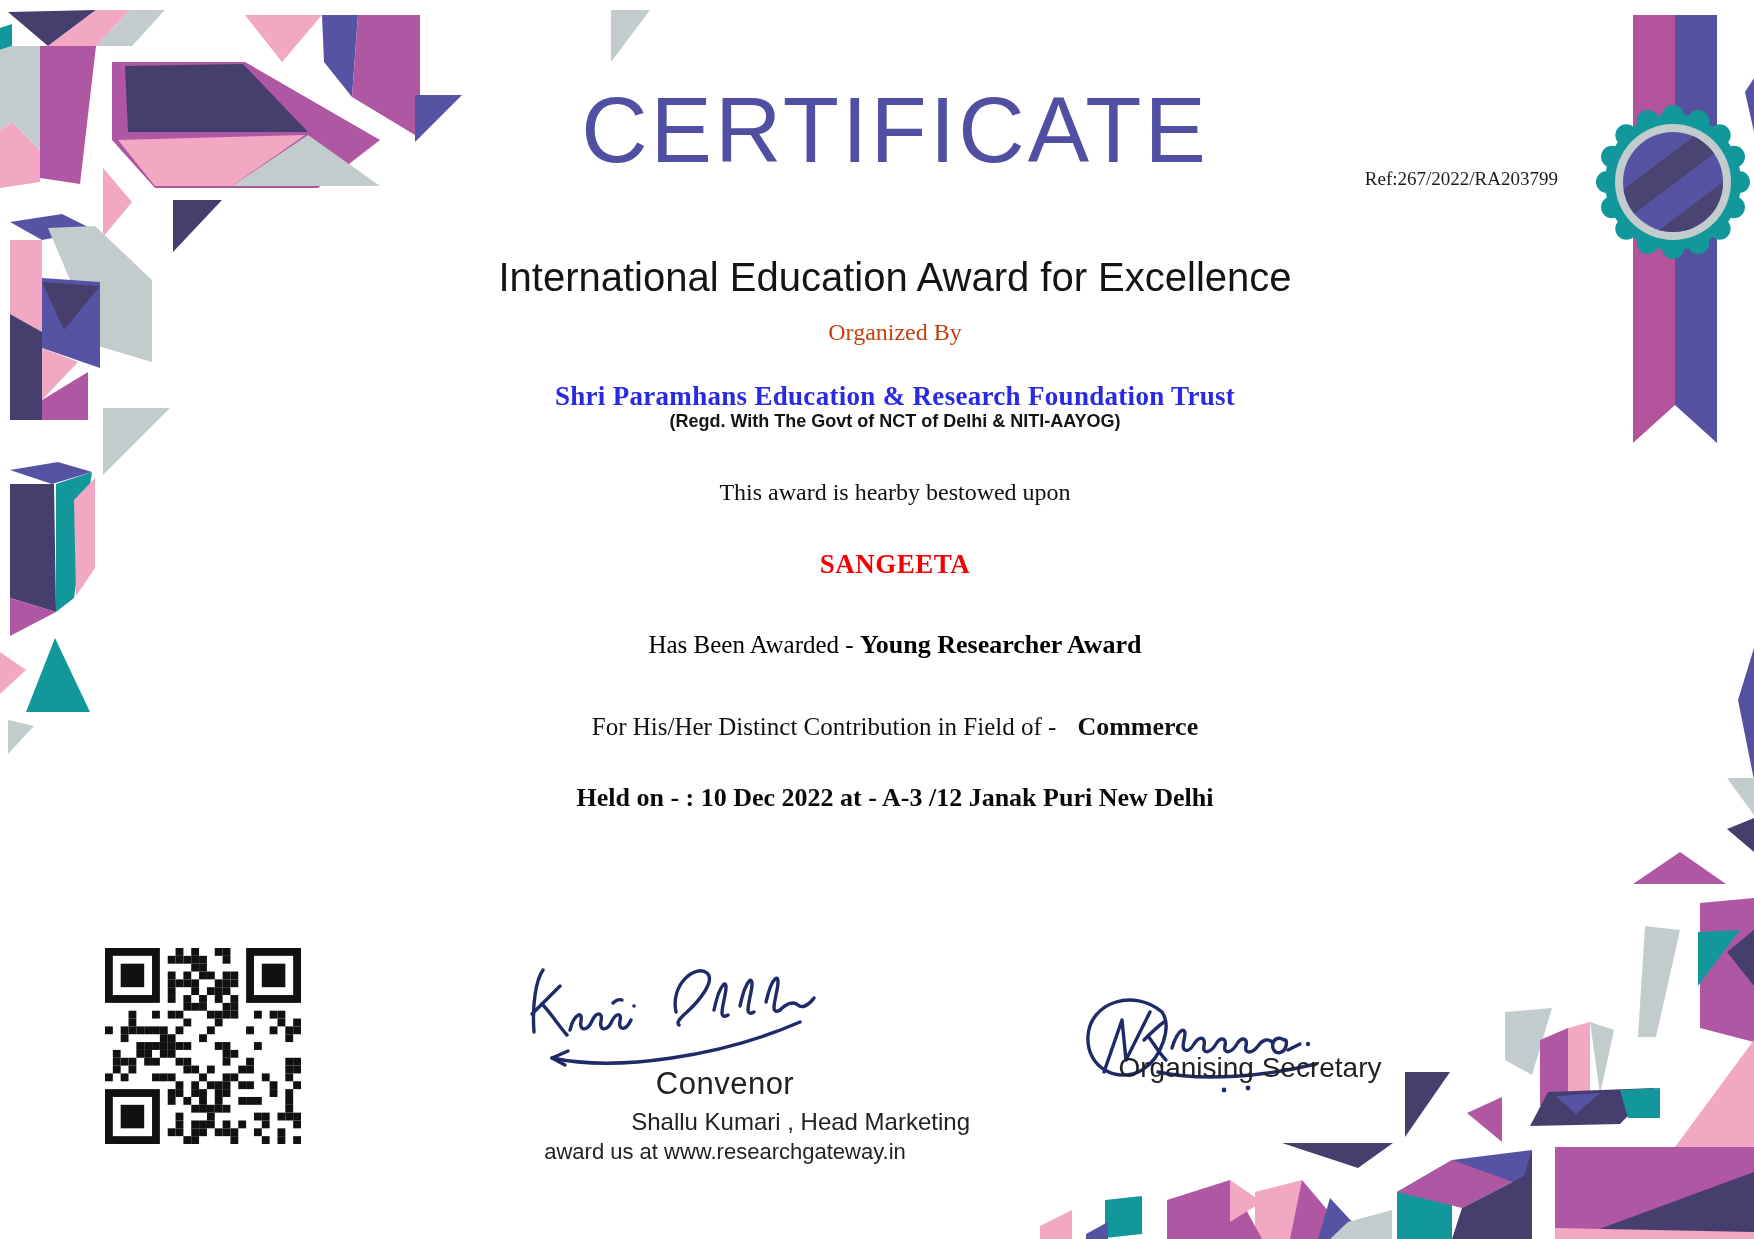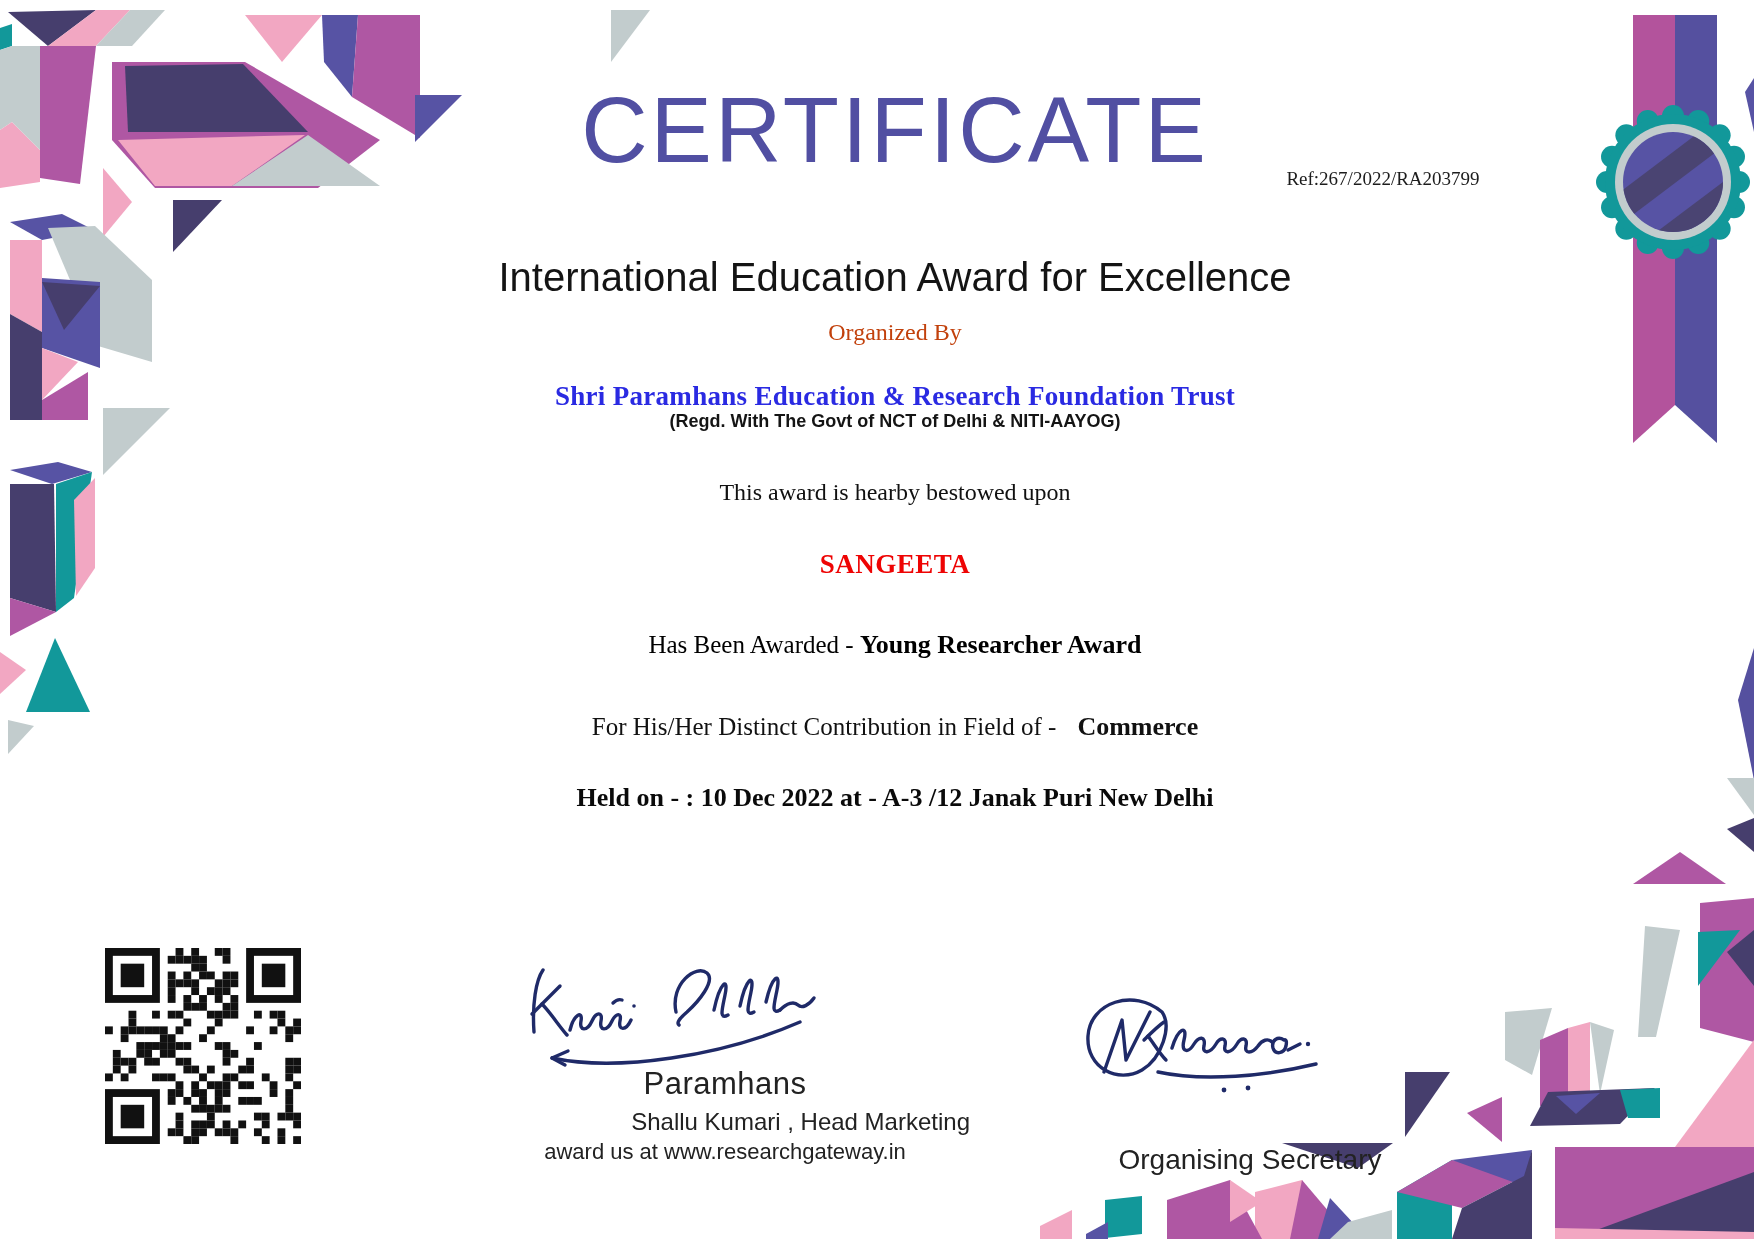--- a/index.html
+++ b/index.html
@@ -11,21 +11,21 @@
   .abs{position:absolute;}
   .centered{left:18px;width:1754px;text-align:center;}
   #deco-svg{left:0;top:0;pointer-events:none;}
   .title{
     top:78px;
     font-family:"Liberation Sans", sans-serif;
     font-size:92px;font-weight:400;letter-spacing:3px;
     color:#514fa2;
   }
   .ref{
-    top:168px;left:1208px;width:350px;text-align:center;
+    top:168px;left:1208px;width:350px;text-align:right;
     font-size:19px;color:#1c1c1c;
   }
   .heading{
     top:255px;
     font-family:"Liberation Sans", sans-serif;
     font-size:40px;font-weight:500;color:#141414;letter-spacing:0px;
   }
   .organized{top:319px;font-size:24px;color:#c2410c;}
   .org-name{
     top:381px;font-size:27px;font-weight:bold;color:#2a2ae2;letter-spacing:0.3px;
@@ -36,21 +36,21 @@
   }
   .bestowed{top:479px;font-size:24px;color:#111;}
   .recipient{top:549px;font-size:27px;font-weight:bold;color:#ee0404;letter-spacing:0.5px;}
   .awarded{top:630px;font-size:25px;color:#000000;}
   .awarded b{font-size:26px;}
   .field{top:712px;font-size:25px;color:#111;}
   .field b{font-size:26px;margin-left:21px;}
   .held{top:783px;font-size:26px;font-weight:bold;color:#0a0a0a;text-align:center;}
   .sig-block{text-align:center;}
   .sig-left-labels{left:480px;top:1066px;width:490px;}
-  .sig-right-labels{left:1040px;top:1144px;width:420px;}
+  .sig-right-labels{left:1040px;top:1052px;width:420px;}
   .role-left{
     font-family:"Liberation Sans", sans-serif;
     font-size:31px;color:#222;letter-spacing:0.5px;
   }
   .name-line{
     font-family:"Liberation Sans", sans-serif;
     font-size:24px;color:#222;margin-top:6px;text-align:right;
   }
   .visit-line{
     font-family:"Liberation Sans", sans-serif;
@@ -430,21 +430,21 @@
     <path d="M214,60 C220,32 229,26 225,45 C222,60 219,70 228,65"></path>
     <path d="M240,56 C246,28 255,22 251,42 C248,57 245,67 254,62"></path>
     <path d="M266,52 C272,26 281,20 277,40 C274,55 271,65 280,60"></path>
     <path d="M280,60 C287,53 294,51 298,55 C302,59 309,55 314,48"></path>
     <path d="M52,108 C118,122 222,106 300,72"></path>
     <path d="M52,108 l16,-7 M52,108 l13,7"></path>
   </g>
 </svg>
 
 <div class="abs sig-block sig-left-labels">
-  <div class="role-left">Paramhans</div>
+  <div class="role-left">Convenor</div>
   <div class="name-line">Shallu Kumari , Head Marketing</div>
   <div class="visit-line">award us at www.researchgateway.in</div>
 </div>
 
 <svg id="sig-right-svg" class="abs" width="320" height="125" viewBox="0 0 320 125">
   <g fill="none" stroke="#1f2a68" stroke-width="3.4" stroke-linecap="round" stroke-linejoin="round">
     <path d="M104,30 C76,6 32,20 30,54 C28,86 60,102 84,88 C104,76 114,44 104,30"></path>
     <path d="M46,90 L64,38 L68,78 L92,30"></path>
     <path d="M86,58 C94,50 100,44 106,40"></path>
     <path d="M90,54 C96,62 102,72 108,78"></path>

